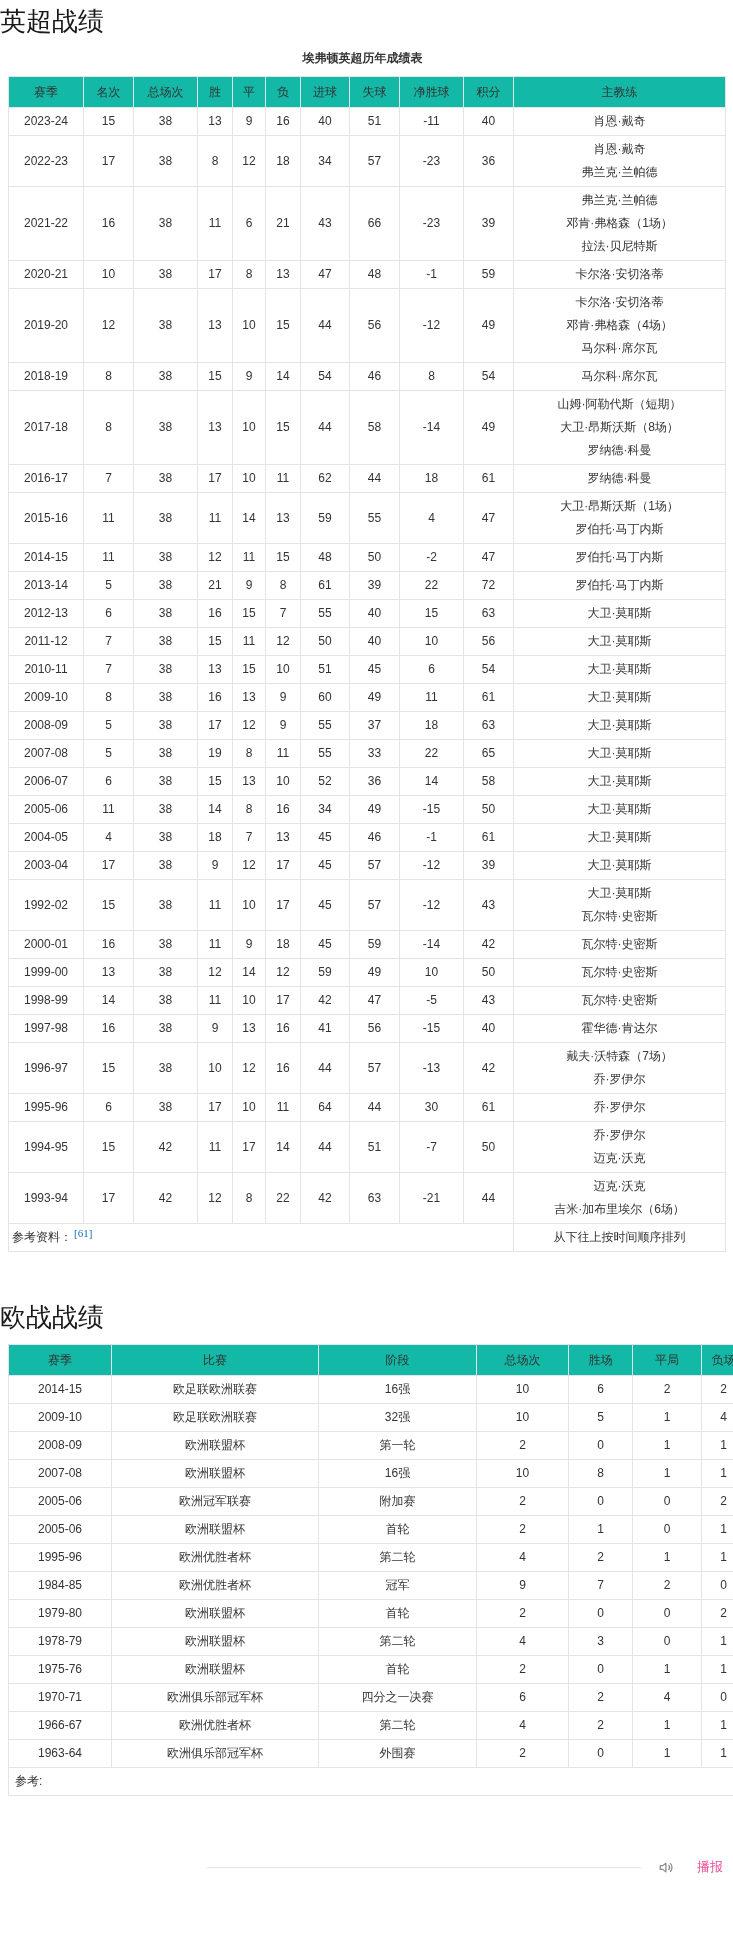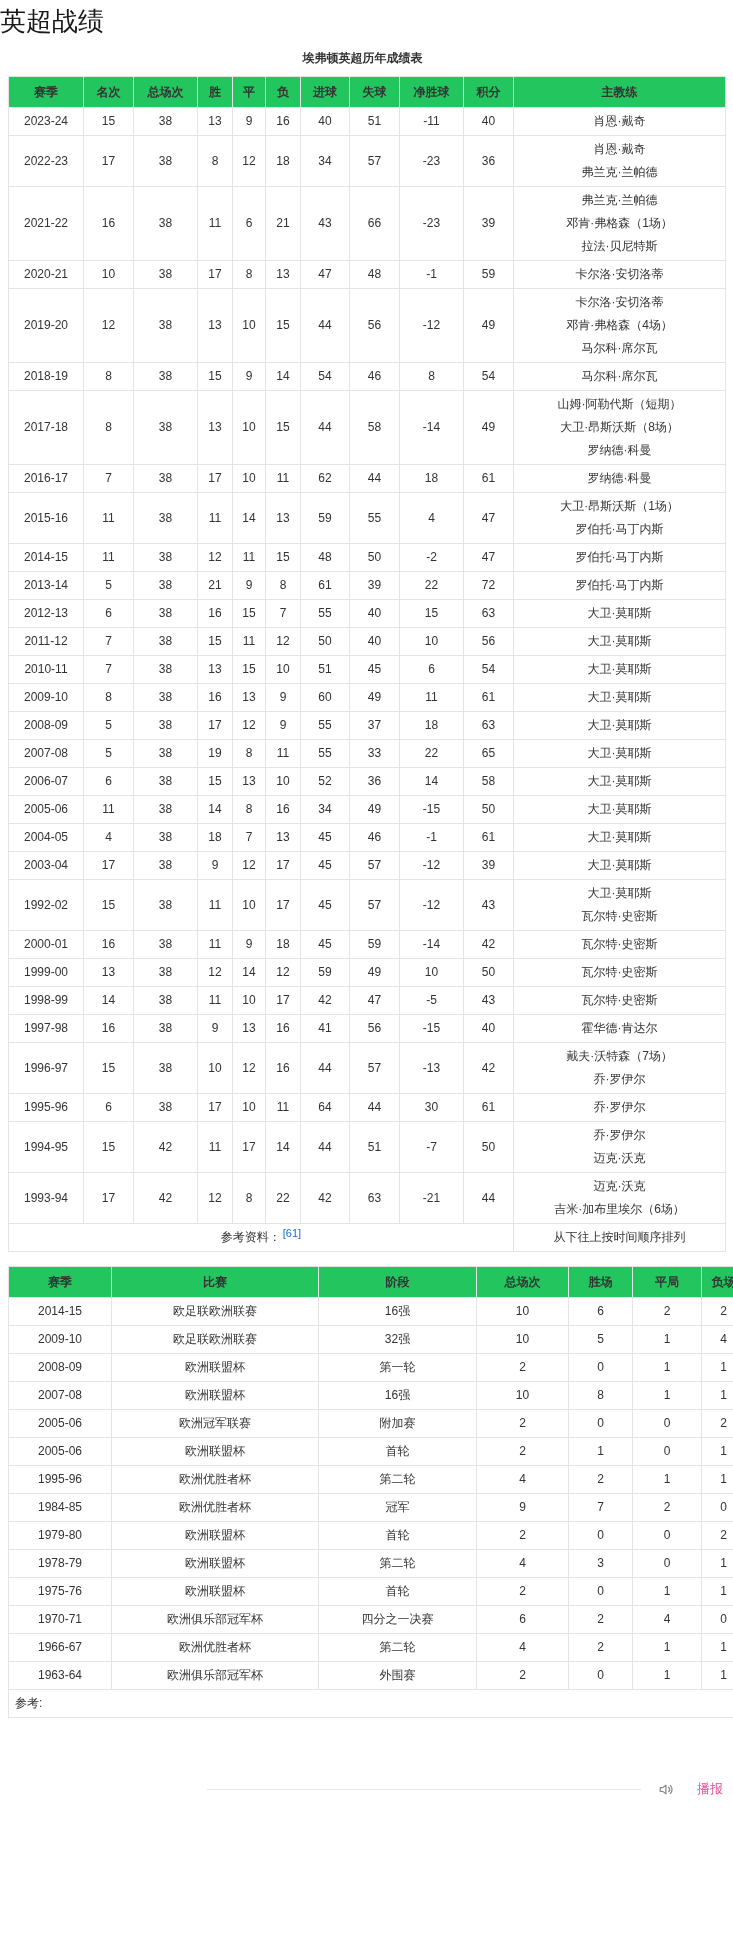--- a/index.html
+++ b/index.html
@@ -18,23 +18,23 @@
     font-size:12px; font-weight:700; color:#333;
     margin:16px 0 9px 0;
   }
   table { border-collapse:collapse; table-layout:fixed; font-size:12px; }
   .t1 { width:717px; margin-left:8px; }
   th, td {
     border:1px solid #e2e4e6; text-align:center;
     padding:2px 3px; line-height:23px; color:#333;
     word-break:break-all;
   }
-  th { background:#22c55e; font-weight:700; padding:3px; line-height:24px; }
+  th { background:#14b8a6; font-weight:400; padding:3px; line-height:24px; }
   .coach-line { line-height:23px; }
-  .ref-cell { text-align:center; }
+  .ref-cell { text-align:left;font-family:Liberation Serif, serif; }
   .ref-link {
     color:#136ec2; text-decoration:none;
     font-size:11px; position:relative; top:-4px; margin-left:2px;
   }
   .t2wrap { width:725px; margin-left:8px; overflow:hidden; margin-top:14px; }
   .t2 { width:737px; }
   .t2-foot-cell { text-align:left; padding-left:6px; }
   .footer-bar { position:relative; height:32px; margin-top:56px; }
   .divider { position:absolute; left:207px; right:92px; top:15px; border-top:1px solid #e6e6e6; }
   .broadcast {
@@ -554,20 +554,21 @@
         </tr>
       </tbody>
     <tfoot>
       <tr>
         <td colspan="10" class="ref-cell"><span>参考资料：</span><a href="#" class="ref-link">[61]</a></td>
         <td class="note-cell">从下往上按时间顺序排列</td>
       </tr>
     </tfoot>
   </table>
 
+  <h2 class="sec-title sec-title-2">欧战战绩</h2>
 
   <div class="t2wrap">
     <table class="t2">
       <colgroup>
         <col class="d1">
           <col class="d2">
           <col class="d3">
           <col class="d4">
         <col class="d5">
           <col class="d6">

